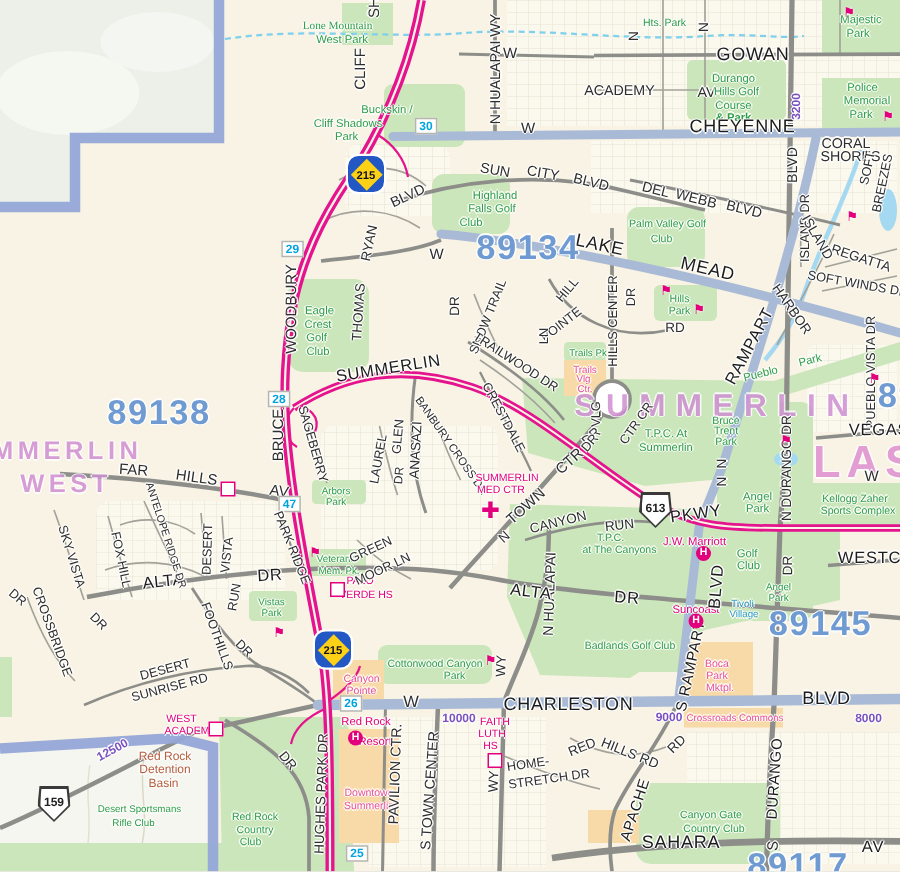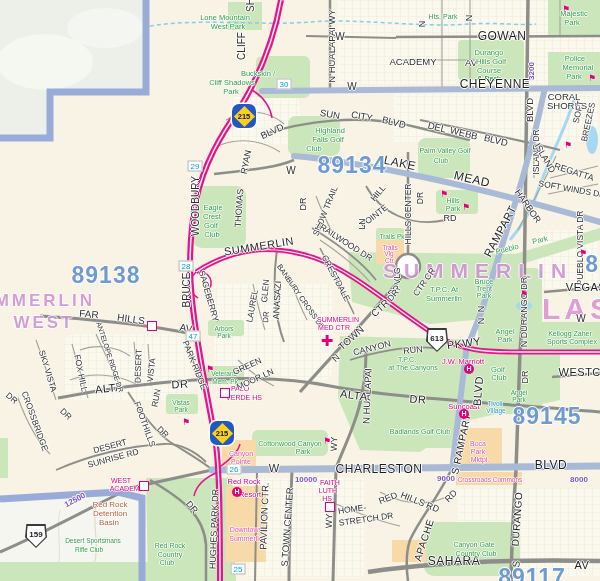--- a/index.html
+++ b/index.html
@@ -22,21 +22,21 @@
   .city{color:var(--city_pink);letter-spacing:7px;font-weight:bold;opacity:.85;}
   .cityXL{color:#df8fd0;font-weight:bold;letter-spacing:4px;opacity:.85;}
   .cityW{color:var(--city_pink);letter-spacing:3px;font-weight:bold;opacity:.85;}
   .park{color:var(--park_green);}
   .shop{color:#e8529b;}
   .school{color:var(--school_magenta);}
   .hotel{color:var(--school_magenta);}
   .basin{color:var(--basin_text);}
   .pur{color:var(--corridor_purple);font-weight:bold;}
   .teal{color:#2e9bc0;}
-  .exit{color:var(--exit_cyan);font-weight:normal;background:#fff;border:1px solid #b5b5b0;
+  .exit{color:var(--exit_cyan);font-weight:bold;background:#fff;border:1px solid #b5b5b0;
         padding:0 2px;line-height:9px;text-shadow:none;}
   .icon{position:absolute;}
   .sh215{width:24px;height:24px;background:#2257c4;border-radius:7px;
          box-shadow:0 0 0 1.5px #fff;}
   .sh215 .dia{position:absolute;left:4.5px;top:4.5px;width:15px;height:15px;
               background:#fcd116;transform:rotate(45deg);}
   .sh215 .num{position:absolute;width:24px;text-align:center;top:8px;font-size:7.5px;
               font-weight:bold;color:#112;}
   .shNV{width:22px;height:24px;background:#3a3a3a;
         clip-path:polygon(6% 0,94% 0,100% 55%,50% 100%,0 55%);}
@@ -209,21 +209,21 @@
       <path class="rd-fw" d="M281,0 C274,40 258,78 240,108 C220,136 204,164 196,200 C190,232 188,262 192,300 C196,340 206,390 214,432 C219,458 220,500 220,581" stroke-width="6"></path>
       <path class="rd-fwc" d="M281,0 C274,40 258,78 240,108 C220,136 204,164 196,200 C190,232 188,262 192,300 C196,340 206,390 214,432 C219,458 220,500 220,581" stroke-width="1.5"></path>
       <path class="rd-fw" d="M196,272 C230,250 268,242 315,258 C355,272 395,310 440,338 C465,350 480,352 520,352 L600,352" stroke-width="5"></path>
       <path class="rd-fwc" d="M196,272 C230,250 268,242 315,258 C355,272 395,310 440,338 C465,350 480,352 520,352 L600,352" stroke-width="1.3"></path>
     </g>
   </svg>
 
   <div id="labels">
       <div class="lbl st" style="left: 241px; top: 46px; font-size: 10px; transform: translate(-50%, -50%) rotate(-90deg);">CLIFF</div>
       <div class="lbl st" style="left: 250px; top: 5px; font-size: 10px; transform: translate(-50%, -50%) rotate(-90deg);">SH</div>
-      <div class="lbl park" style="left: 225px; top: 17px; font-size: 7.5px; transform: translate(-50%, -50%) rotate(0deg);">Lone Mountain</div>
+      <div class="lbl park" style="left: 225px; top: 17px; font-size: 7.5px; transform: translate(-50%, -50%) rotate(0deg); font-family: Liberation Serif, serif;">Lone Mountain</div>
       <div class="lbl park" style="left: 228px; top: 26px; font-size: 7.5px; transform: translate(-50%, -50%) rotate(0deg);">West Park</div>
       <div class="lbl st" style="left: 331px; top: 46px; font-size: 9.5px; transform: translate(-50%, -50%) rotate(-90deg);">N HUALAPAI WY</div>
       <div class="lbl st" style="left: 340px; top: 36px; font-size: 10px; transform: translate(-50%, -50%) rotate(0deg);">W</div>
       <div class="lbl st" style="left: 422px; top: 24px; font-size: 9px; transform: translate(-50%, -50%) rotate(-90deg);">N</div>
       <div class="lbl st" style="left: 469px; top: 18px; font-size: 9px; transform: translate(-50%, -50%) rotate(-90deg);">N</div>
       <div class="lbl park" style="left: 443px; top: 16px; font-size: 7px; transform: translate(-50%, -50%) rotate(0deg);">Hts. Park</div>
       <div class="lbl park" style="left: 574px; top: 13px; font-size: 7.5px; transform: translate(-50%, -50%) rotate(0deg);">Majestic</div>
       <div class="lbl park" style="left: 572px; top: 22px; font-size: 7.5px; transform: translate(-50%, -50%) rotate(0deg);">Park</div>
       <div class="lbl maj" style="left: 502px; top: 36px; font-size: 12px; transform: translate(-50%, -50%) rotate(0deg);">GOWAN</div>
       <div class="lbl st" style="left: 413px; top: 61px; font-size: 9.5px; transform: translate(-50%, -50%) rotate(0deg);">ACADEMY</div>

